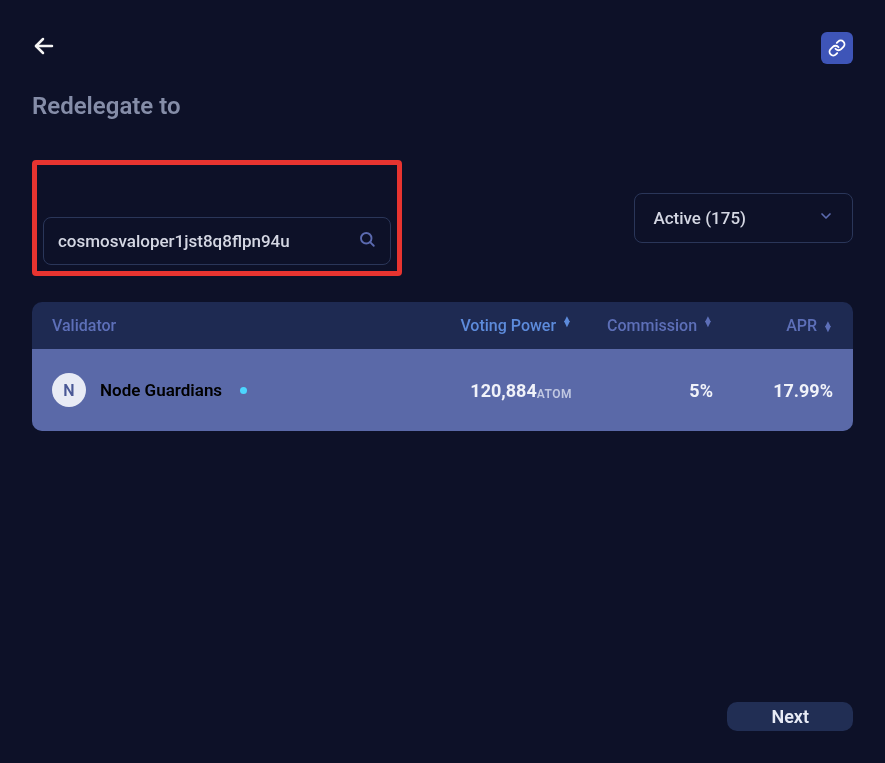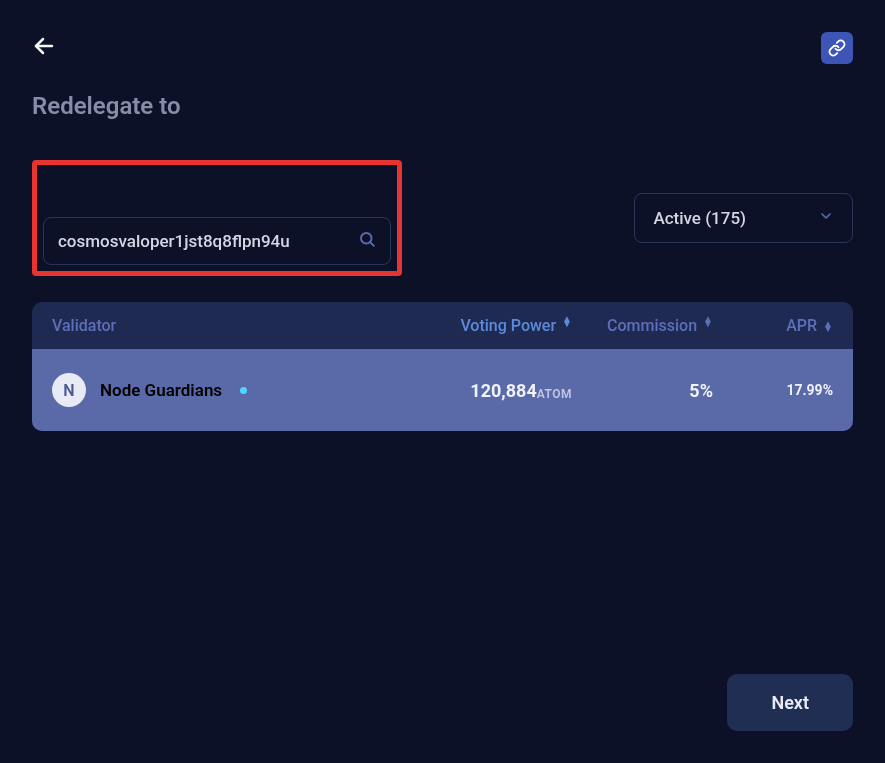--- a/index.html
+++ b/index.html
@@ -220,34 +220,34 @@
       flex: 1;
       text-align: right;
       color: #f0f2f9;
       font-size: 18px;
       font-weight: 700;
     }
     .apr-cell {
       flex: 0 0 120px;
       text-align: right;
       color: #f0f2f9;
-      font-size: 14px;
+      font-size: 18px;
       font-weight: 700;
     }
     .footer {
       margin-top: auto;
       display: flex;
       justify-content: flex-end;
     }
     .next-btn {
       background: #212e54;
       color: #e8ebf5;
       border: none;
       border-radius: 10px;
-      padding: 18px 44px;
+      padding: 4px 44px;
       font-size: 18px;
       font-weight: 600;
       cursor: pointer;
     }
   </style>
 </head>
 <body>
 
 <div class="container">
   <div class="header">

